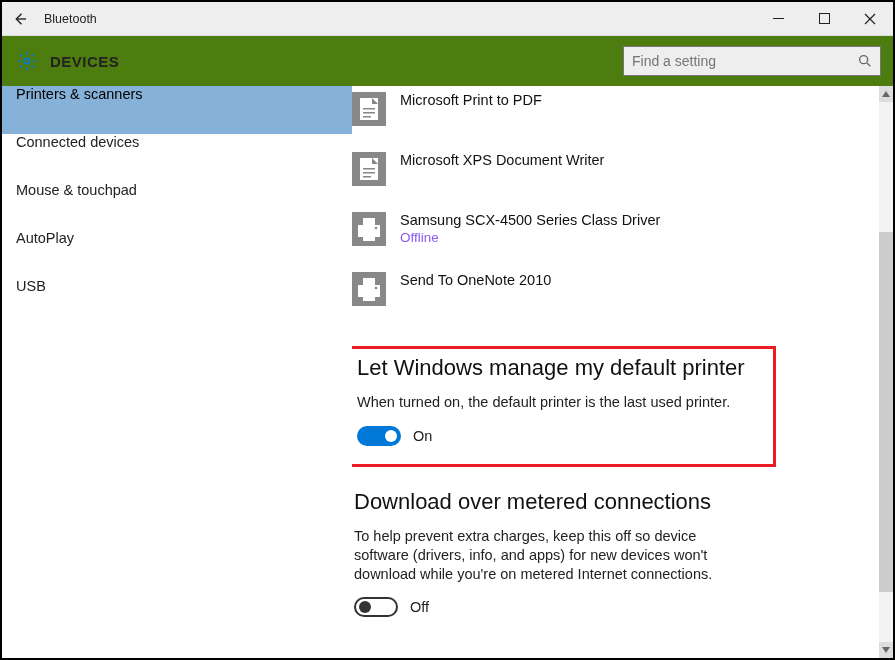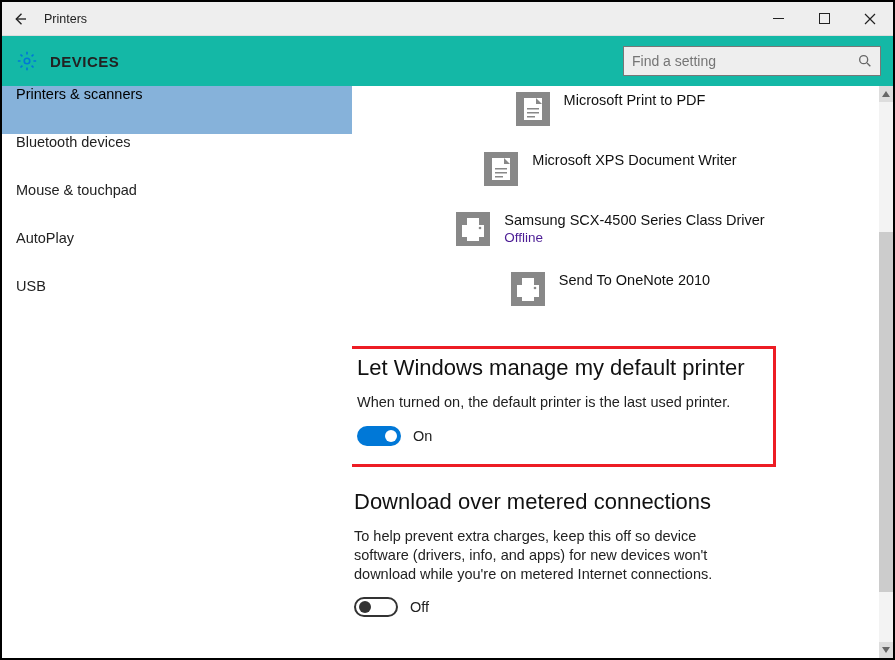--- a/index.html
+++ b/index.html
@@ -13,44 +13,44 @@
     border-bottom: 1px solid #ddd;
   }
   .back-btn {
     width: 36px; height: 34px; display:flex; align-items:center; justify-content:center;
     cursor:pointer;
   }
   .title { font-size: 12.5px; color:#222; padding-left:6px; }
   .win-controls { margin-left:auto; display:flex; }
   .win-btn { width:46px; height:34px; display:flex; align-items:center; justify-content:center; cursor:pointer; }
   .headerbar {
-    height: 50px; background: #14b8a6; display:flex; align-items:center; padding-left:14px;
+    height: 50px; background: #4d7c0f; display:flex; align-items:center; padding-left:14px;
   }
   .gear { width:22px; height:22px; margin-right:12px; color:#0078d7; }
   .devices-label { font-size:15px; font-weight:600; letter-spacing:0.5px; color:#222; }
   .search-wrap { margin-left:auto; margin-right:12px; }
   .search-input {
     width:258px; height:30px; border:1px solid #777; font-size:14px; padding:4px 30px 4px 8px;
     background:#eee; color:#555;
   }
   .search-wrap { position:relative; }
   .search-icon { position:absolute; right:8px; top:7px; color:#666; }
   .body { display:flex; height: calc(100% - 84px); }
   .sidebar { width:350px; background:#fff; }
   .side-item {
     height:48px; display:flex; align-items:flex-start; padding-left:14px;
     font-size:14.5px; color:#222; cursor:pointer;
   }
   .side-item.selected { background:#86b2da; color:#000; }
   .content { flex:1; position:relative; overflow:hidden; padding-left:0; }
   .content-inner { padding: 0 24px 0 0; }
-  .printer-row { display:flex; align-items:flex-start; padding:6px 0 20px 0; cursor:pointer;justify-content:center; }
+  .printer-row { display:flex; align-items:flex-start; padding:6px 0 20px 0; cursor:pointer; }
   .printer-row .icon { margin-right:14px; }
   .printer-name { font-size:14.5px; color:#111; }
-  .printer-sub { font-size:13.5px; color:#4c1d95; margin-top:2px; }
+  .printer-sub { font-size:13.5px; color:#8b5cf6; margin-top:2px; }
   .highlight {
     border:3px solid #ed1c24; padding:6px 8px 18px 8px; margin:20px 0 14px -6px;
     width: 430px;
   }
   .section-title { font-size:22px; font-weight:400; color:#111; margin-bottom:12px; }
   .section-desc { font-size:14.5px; color:#222; margin-bottom:14px; line-height:1.3; max-width:400px; }
   .toggle-row { display:flex; align-items:center; gap:12px; }
   .toggle { width:44px; height:20px; border-radius:10px; position:relative; cursor:pointer; }
   .toggle.on { background:#0078d7; }
   .toggle.off { background:#fff; border:2px solid #333; }
@@ -75,21 +75,21 @@
 
 <div class="window">
 
   <div class="titlebar">
     <div class="back-btn">
       <svg width="18" height="18" viewBox="0 0 24 24" fill="none" stroke="#222" stroke-width="1.8">
           <path d="M14 5l-7 7 7 7"></path>
           <path d="M7 12h13"></path>
         </svg>
     </div>
-    <div class="title">Printers</div>
+    <div class="title">Bluetooth</div>
     <div class="win-controls">
       <div class="win-btn">
         <svg width="11" height="11">
             <path d="M0 5.5 h11" stroke="#222" stroke-width="1"></path>
           </svg>
       </div>
       <div class="win-btn">
         <svg width="11" height="11">
             <rect x="0.5" y="0.5" width="10" height="10" fill="none" stroke="#222" stroke-width="1"></rect>
           </svg>
@@ -116,21 +116,21 @@
         </svg>
     </div>
   </div>
 
   <div class="body">
     <div class="sidebar">
       <div class="side-item selected">
           <span>Printers &amp; scanners</span>
         </div>
       <div class="side-item">
-          <span>Bluetooth devices</span>
+          <span>Connected devices</span>
         </div>
       <div class="side-item">
           <span>Mouse &amp; touchpad</span>
         </div>
       <div class="side-item">
           <span>AutoPlay</span>
         </div>
       <div class="side-item">
           <span>USB</span>
         </div>

